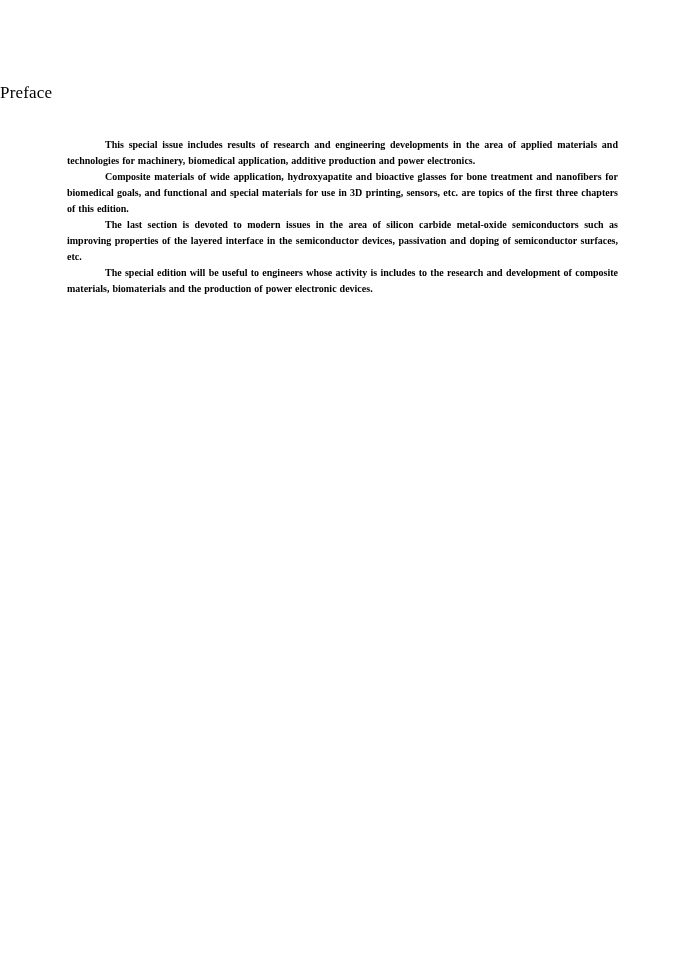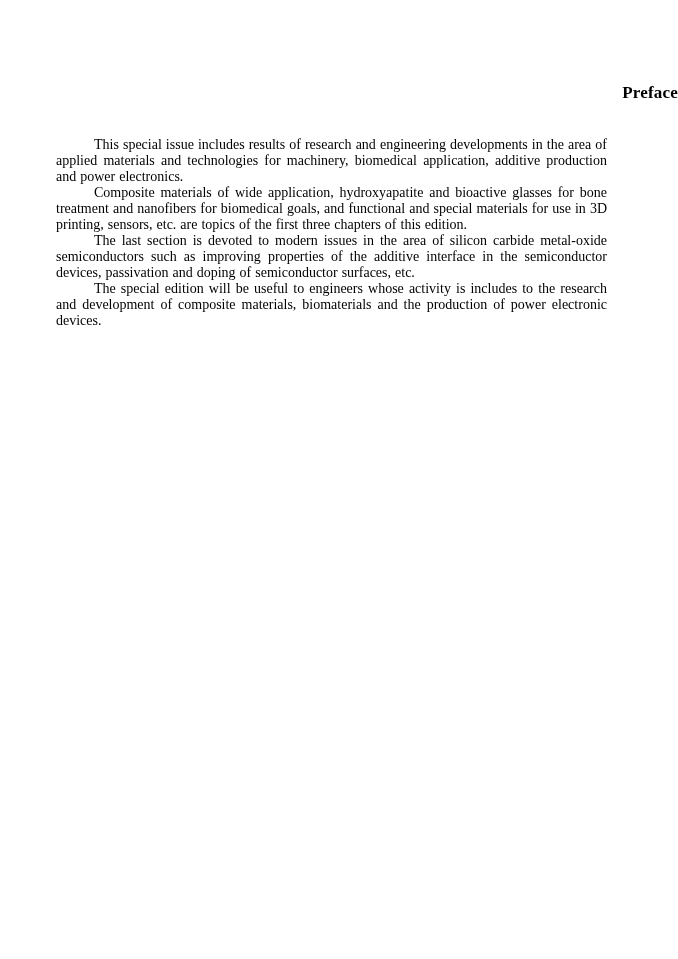--- a/index.html
+++ b/index.html
@@ -19,45 +19,46 @@
       height: 959px;
       background: #ffffff;
       overflow: hidden;
     }
     .doc-title {
       position: absolute;
       top: 83px;
       left: 0;
       width: 100%;
       margin: 0;
-      text-align: right;
+      text-align: left;
       font-size: 17px;
-      font-weight: bold;
+      font-weight: normal;
       letter-spacing: 0.2px;
     }
     .doc-body {
       position: absolute;
       top: 137px;
-      left: 56px;
+      left: 67px;
       width: 551px;
-      font-size: 14px;
+      font-size: 10px;
       line-height: 16px;
+      font-weight: bold;
     }
     .doc-body p {
       margin: 0;
       text-align: justify;
       text-indent: 38px;
       word-spacing: 0.5px;
     }
   </style>
 </head>
 <body>
 
 <div class="page">
   <h1 class="doc-title">Preface</h1>
 
   <div class="doc-body">
     <p>This special issue includes results of research and engineering developments in the area of applied materials and technologies for machinery, biomedical application, additive production and power electronics.</p>
     <p>Composite materials of wide application, hydroxyapatite and bioactive glasses for bone treatment and nanofibers for biomedical goals, and functional and special materials for use in 3D printing, sensors, etc. are topics of the first three chapters of this edition.</p>
-    <p>The last section is devoted to modern issues in the area of silicon carbide metal-oxide semiconductors such as improving properties of the additive interface in the semiconductor devices, passivation and doping of semiconductor surfaces, etc.</p>
+    <p>The last section is devoted to modern issues in the area of silicon carbide metal-oxide semiconductors such as improving properties of the layered interface in the semiconductor devices, passivation and doping of semiconductor surfaces, etc.</p>
     <p>The special edition will be useful to engineers whose activity is includes to the research and development of composite materials, biomaterials and the production of power electronic devices.</p>
   </div>
 </div>
 
 </body></html>

